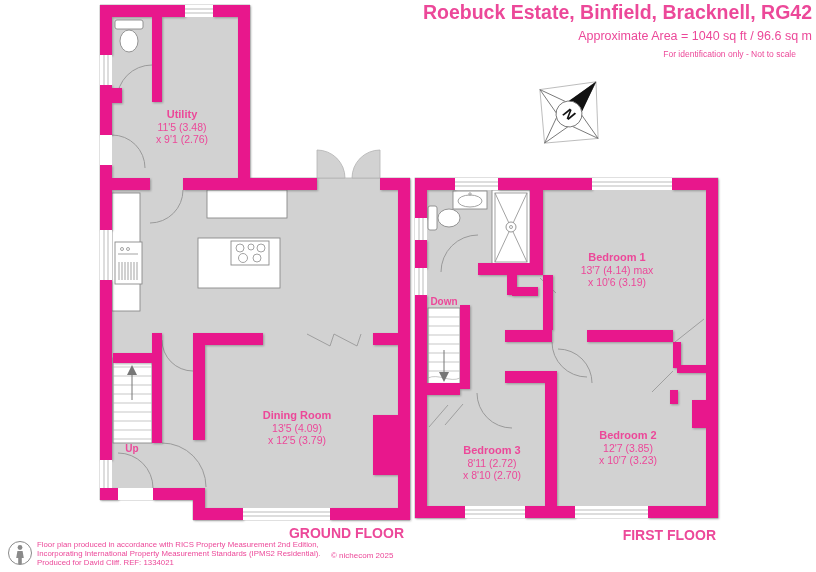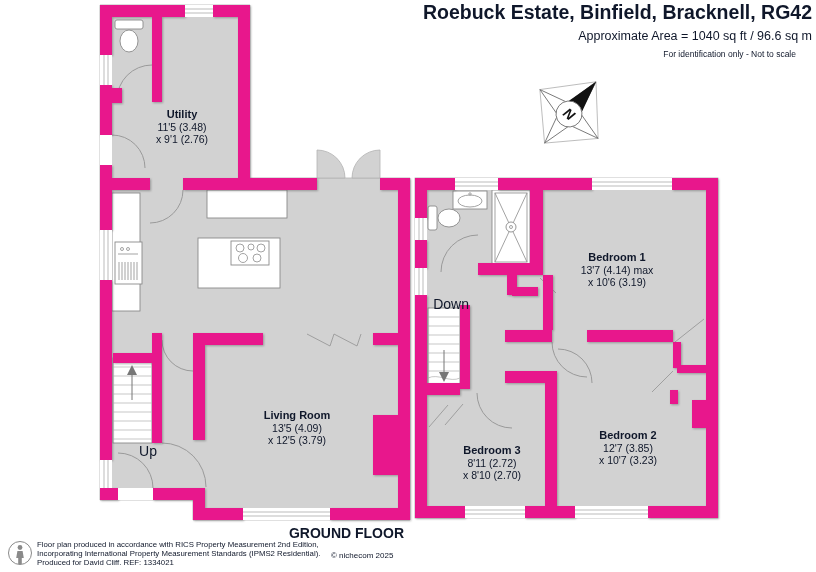--- a/index.html
+++ b/index.html
@@ -1,28 +1,28 @@
 <!DOCTYPE html>
 <html style="--wall: #E8178C; --room: #D2D2D2;"><head>
 <meta charset="utf-8">
 <style>
   :root{ --wall:#E8178C; --room:#D2D2D2; }
   html,body{margin:0;padding:0;background:#fff;}
   #stage{position:relative;width:816px;height:572px;background:#fff;overflow:hidden;
-         font-family:"Liberation Sans",sans-serif;color:#0f172a;}
+         font-family:"Liberation Sans",sans-serif;color:#ec4899;}
   .abs{position:absolute;}
   .title{top:1px;right:4px;font-size:19.5px;font-weight:bold;white-space:nowrap;}
   .area{top:29px;right:4px;font-size:12.5px;white-space:nowrap;}
   .disclaimer{top:49px;right:20px;font-size:8.5px;white-space:nowrap;}
   .floorlabel{font-size:14px;font-weight:bold;text-align:right;white-space:nowrap;}
   .roomlabel{position:absolute;text-align:center;transform:translateX(-50%);
              line-height:12.5px;white-space:nowrap;}
   .rname{font-weight:bold;font-size:11px;display:block;text-align:center;}
   .rdim{font-size:10.5px;display:block;}
-  .stairlbl{position:absolute;font-size:14px;font-weight:normal;text-align:right;}
+  .stairlbl{position:absolute;font-size:10px;font-weight:bold;text-align:center;}
   .footer-line{font-size:7.8px;line-height:9.2px;white-space:nowrap;}
   .copyright{font-size:8px;white-space:nowrap;margin-left:38px;}
   svg{position:absolute;overflow:visible;}
   .wall{fill:var(--wall);}
   .walls{filter:drop-shadow(1.5px 1.5px 0.8px rgba(80,80,80,0.45));}
   .room{fill:var(--room);stroke:#b3b3b3;stroke-width:0.8;}
   .win{fill:#fff;}
   .winln{stroke:#aaa;stroke-width:0.8;fill:none;}
   .fx{fill:#fff;stroke:#8a8a8a;stroke-width:0.9;}
   .ln{stroke:#999;stroke-width:0.9;fill:none;}
@@ -196,21 +196,21 @@
     <rect class="win" x="575" y="506" width="73" height="12"></rect>
     <path class="winln" d="M575,510 H648 M575,514 H648"></path>
   </svg>
 
   <div class="roomlabel" style="left:182px;top:108px">
     <span class="rname">Utility</span>
     <span class="rdim">11'5 (3.48)</span>
     <span class="rdim">x 9'1 (2.76)</span>
   </div>
   <div class="roomlabel" style="left:297px;top:409px">
-    <span class="rname">Living Room</span>
+    <span class="rname">Dining Room</span>
     <span class="rdim">13'5 (4.09)</span>
     <span class="rdim">x 12'5 (3.79)</span>
   </div>
   <div class="roomlabel" style="left:617px;top:251px">
     <span class="rname">Bedroom 1</span>
     <span class="rdim">13'7 (4.14) max</span>
     <span class="rdim">x 10'6 (3.19)</span>
   </div>
   <div class="roomlabel" style="left:628px;top:429px">
     <span class="rname">Bedroom 2</span>
@@ -220,20 +220,21 @@
   <div class="roomlabel" style="left:492px;top:444px">
     <span class="rname">Bedroom 3</span>
     <span class="rdim">8'11 (2.72)</span>
     <span class="rdim">x 8'10 (2.70)</span>
   </div>
 
   <div class="stairlbl abs" style="left:107px;top:443px;width:50px">Up</div>
   <div class="stairlbl abs" style="left:419px;top:296px;width:50px">Down</div>
 
   <div class="abs floorlabel" style="left:238px;top:525px;width:166px">GROUND FLOOR</div>
+  <div class="abs floorlabel" style="left:552px;top:527px;width:164px">FIRST FLOOR</div>
 
   <svg style="left:7px;top:539px" width="27" height="28" viewBox="0 0 27 28">
     <circle cx="13" cy="14" r="11.5" fill="none" stroke="#8a8a8a" stroke-width="1"></circle>
     <circle cx="13" cy="8.5" r="2.4" fill="#8a8a8a"></circle>
     <path d="M10.4,12 h5.2 l1.2,7 h-2 v6 h-3.6 v-6 h-2 z" fill="#8a8a8a"></path>
   </svg>
   <div class="abs" style="left:37px;top:540px">
     <div class="footer-line">Floor plan produced in accordance with RICS Property Measurement 2nd Edition,</div>
     <div class="footer-line">Incorporating International Property Measurement Standards (IPMS2 Residential).</div>
     <div class="footer-line">Produced for David Cliff.   REF: 1334021</div>

